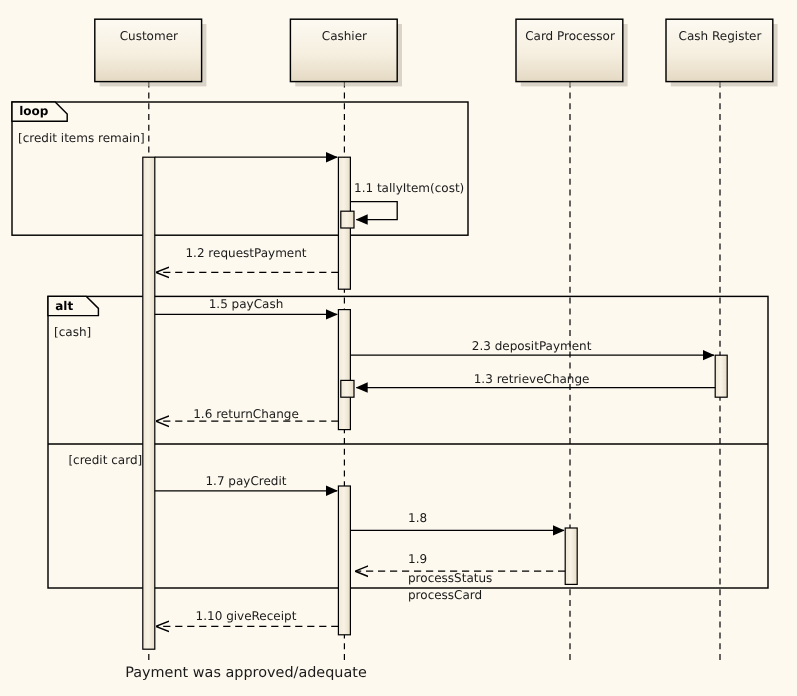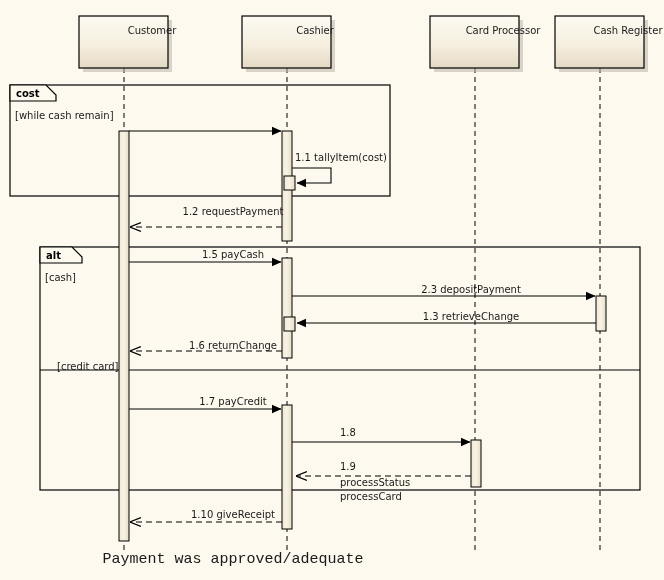--- a/index.html
+++ b/index.html
@@ -26,39 +26,37 @@
     position: absolute;
     font-family: "DejaVu Sans", sans-serif;
     font-size: 10px;
     color: #1a1a1a;
     white-space: nowrap;
     line-height: 12px;
   }
   .lbl-center {
     text-align: right;
     transform: translateX(-50%);
-    margin-left: 28px;
   }
   .participant-name {
     font-size: 10px;
     color: #1a1a1a;
   }
   .frame-tag {
     font-size: 10px;
     font-weight: bold;
     color: #000;
   }
   .guard {
     font-size: 10px;
     color: #1a1a1a;
   }
   .note-text {
-    font-size: 15px;
-    color: #1a1a1a;
-    font-family: Liberation Mono, monospace;
+    font-size: 12px;
+    color: #1a1a1a;
   }
 </style>
 </head>
 <body>
 
 <div id="diagram-root">
 
   <svg class="layer" xmlns="http://www.w3.org/2000/svg">
     <defs>
       <linearGradient id="boxGrad" x1="0" y1="0" x2="0" y2="1">
@@ -191,26 +189,26 @@
     <g>
       <line x1="282" y1="522" x2="131" y2="522" stroke="#000" stroke-width="1.1" stroke-dasharray="6,4" marker-end="url(#openArrow)"></line>
     </g>
   </svg>
 
   <div class="lbl lbl-center participant-name" style="left:124px; top:25px;">Customer</div>
   <div class="lbl lbl-center participant-name" style="left:287px; top:25px;">Cashier</div>
   <div class="lbl lbl-center participant-name" style="left:475px; top:25px;">Card Processor</div>
   <div class="lbl lbl-center participant-name" style="left:600px; top:25px;">Cash Register</div>
 
-  <div class="lbl frame-tag" style="left:16px; top:88px;">cost</div>
-  <div class="lbl guard" style="left:15px; top:110px;">[while cash remain]</div>
+  <div class="lbl frame-tag" style="left:16px; top:88px;">loop</div>
+  <div class="lbl guard" style="left:15px; top:110px;">[credit items remain]</div>
 
   <div class="lbl frame-tag" style="left:46px; top:250px;">alt</div>
   <div class="lbl guard" style="left:45px; top:272px;">[cash]</div>
-  <div class="lbl guard" style="left:45px; top:361px;padding-left:12px;">[credit card]</div>
+  <div class="lbl guard" style="left:45px; top:379px;padding-left:12px;">[credit card]</div>
 
   <div class="lbl" style="left:295px; top:152px;">1.1 tallyItem(cost)</div>
   <div class="lbl lbl-center" style="left:205px; top:206px;">1.2 requestPayment</div>
   <div class="lbl lbl-center" style="left:205px; top:249px;">1.5 payCash</div>
   <div class="lbl lbl-center" style="left:443px; top:284px;">2.3 depositPayment</div>
   <div class="lbl lbl-center" style="left:443px; top:311px;">1.3 retrieveChange</div>
   <div class="lbl lbl-center" style="left:205px; top:340px;">1.6 returnChange</div>
   <div class="lbl lbl-center" style="left:205px; top:396px;">1.7 payCredit</div>
 
   <div class="lbl" style="left:340px; top:427px;">1.8</div>

